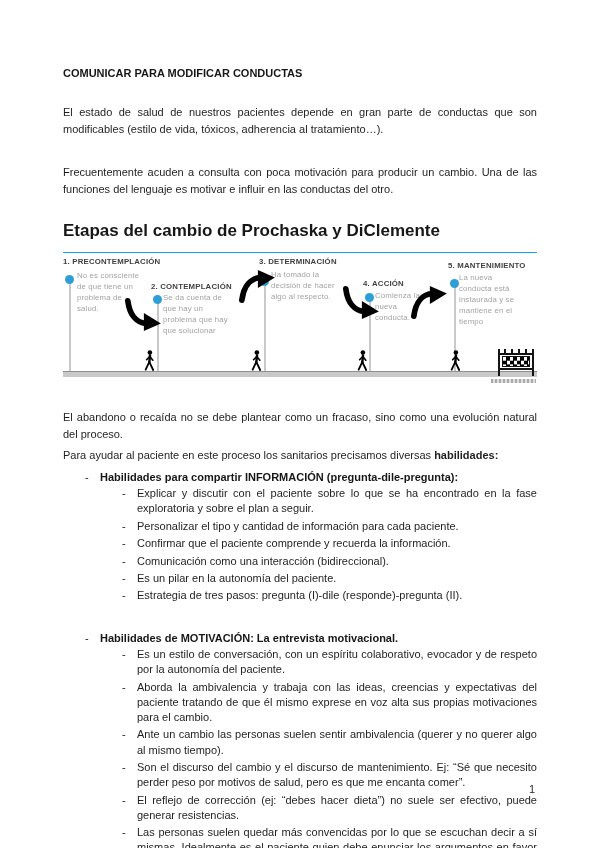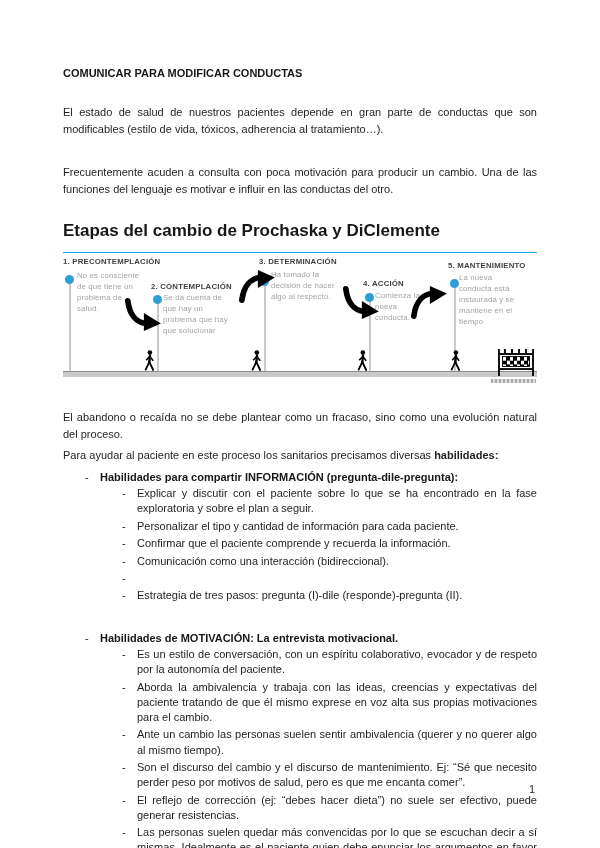--- a/index.html
+++ b/index.html
@@ -187,20 +187,21 @@
           <span class="btext">Confirmar que el paciente comprende y recuerda la información.</span>
         </div>
 
         <div class="b2row">
           <span class="dash">-</span>
           <span class="btext">Comunicación como una interacción (bidireccional).</span>
         </div>
 
         <div class="b2row">
           <span class="dash">-</span>
+          <span class="btext">Es un pilar en la autonomía del paciente.</span>
         </div>
 
         <div class="b2row">
           <span class="dash">-</span>
           <span class="btext">Estrategia de tres pasos: pregunta (I)-dile (responde)-pregunta (II).</span>
         </div>
       </div>
 
     <div class="b1row mt26">
       <span class="dash">-</span>

